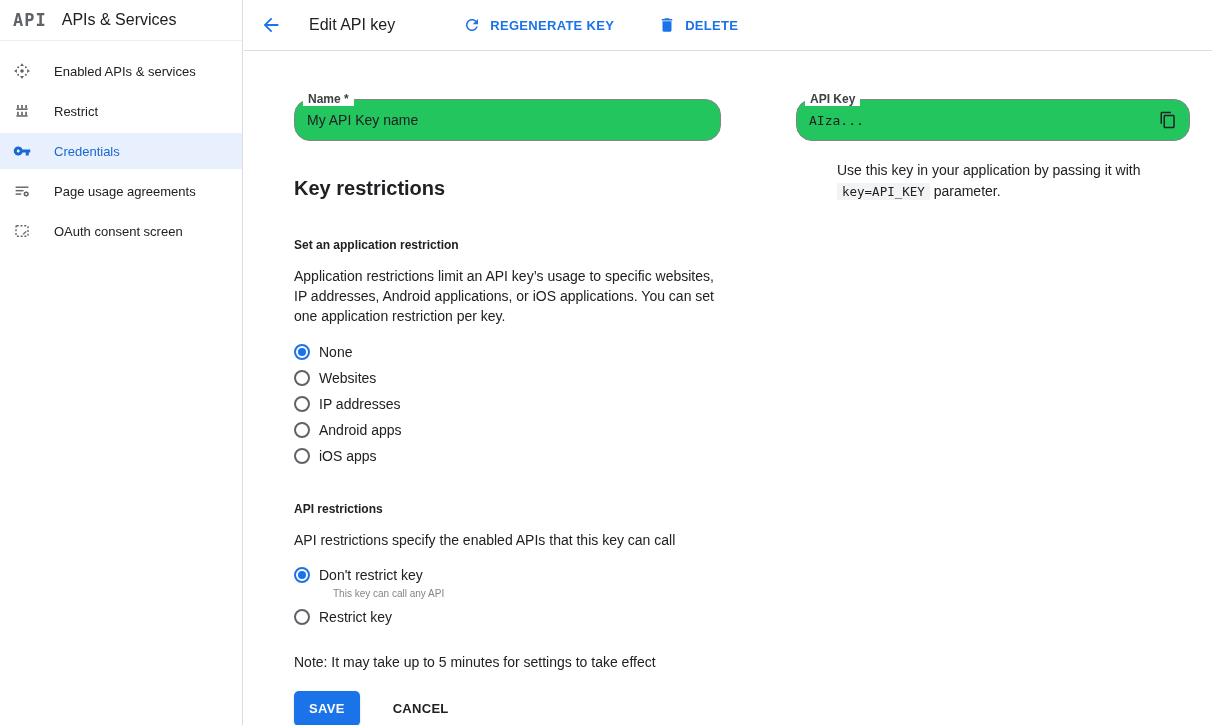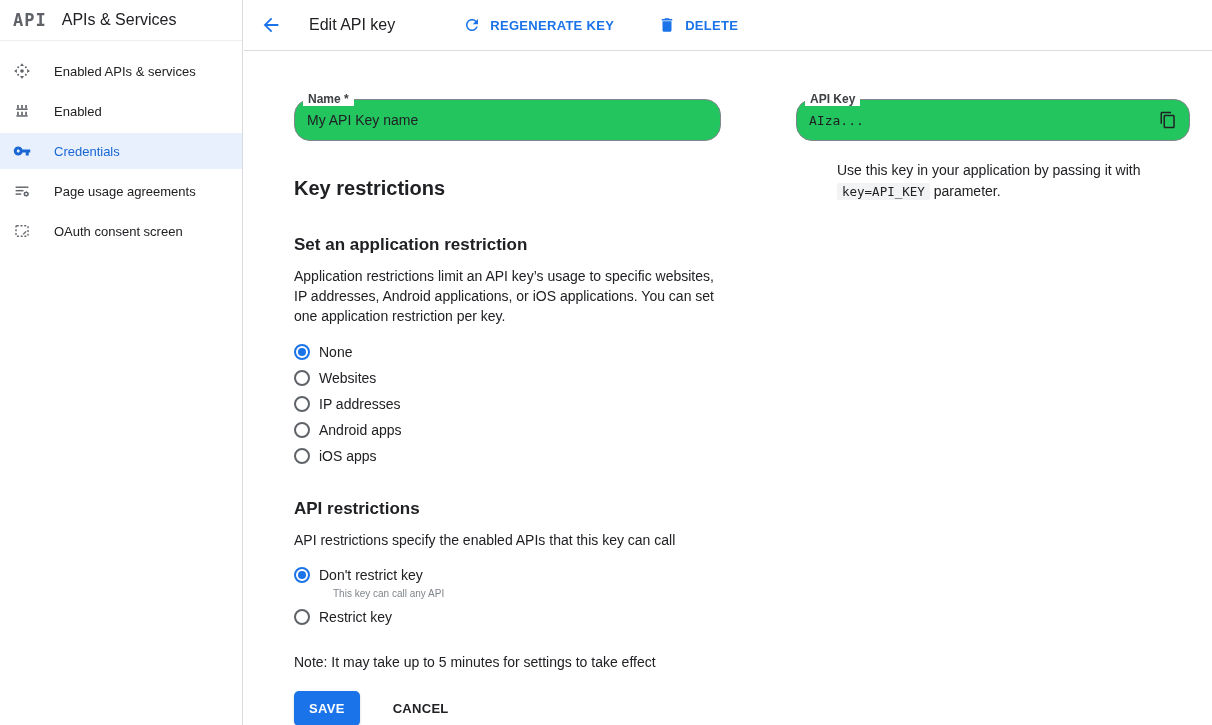--- a/index.html
+++ b/index.html
@@ -38,21 +38,21 @@
   .field-label { position:absolute; top:-8px; left:8px; background:#fff; padding:0 5px; font-size:12px; font-weight:700; color:#3c4043; line-height:14px; }
   .field input { border:none; outline:none; flex:1; height:100%; padding:0 12px; font-size:14px; color:#202124; background:transparent; font-family:"Liberation Sans",sans-serif; border-radius:5px; }
   .field input.mono { font-family:"DejaVu Sans Mono", monospace; font-size:13px; }
   .name-field { margin-top:57px; }
   .copy-btn { border:none; background:none; cursor:pointer; color:#202124; width:18px; height:18px; margin-right:12px; padding:0; flex:0 0 18px; }
 
   .key-hint { margin-top:19px; font-size:14px; line-height:21px; color:#202124;margin-left:41px; }
   .code-chip { font-family:"DejaVu Sans Mono", monospace; font-size:12.5px; background:#f1f3f4; padding:1px 5px; border-radius:2px; white-space:nowrap; }
 
   .h1 { font-size:20px; font-weight:700; line-height:24px; margin-top:35px; color:#202124; }
-  .h2 { font-size:17px; font-weight:700; line-height:20px; color:#202124; }
+  .h2 { font-size:12px; font-weight:700; line-height:20px; color:#202124; }
   .sec-app-restriction { margin-top:35px; }
   .para { font-size:14px; line-height:20px; margin-top:11px; color:#202124; }
   .sec-api-restrictions { margin-top:30px; }
 
   .radio-group { margin-top:13px; }
   .radio-row { display:flex; align-items:center; height:26px; cursor:pointer; }
   .radio { width:16px; height:16px; border-radius:50%; border:2px solid #5f6368; position:relative; flex:0 0 16px; background:#fff; }
   .radio-row.selected .radio { border-color:#1a73e8; }
   .radio-row.selected .radio::after { content:""; position:absolute; left:2px; top:2px; width:8px; height:8px; border-radius:50%; background:#1a73e8; }
   .radio-label { font-size:14px; margin-left:9px; color:#202124; }
@@ -98,21 +98,21 @@
           <rect x="5.5" y="4" width="2.2" height="4.6"></rect>
             <rect x="10.9" y="4" width="2.2" height="4.6"></rect>
             <rect x="16.3" y="4" width="2.2" height="4.6"></rect>
           <rect x="4.5" y="8.6" width="15" height="2"></rect>
           <rect x="5.5" y="13" width="2.2" height="4.6"></rect>
             <rect x="10.9" y="13" width="2.2" height="4.6"></rect>
             <rect x="16.3" y="13" width="2.2" height="4.6"></rect>
           <rect x="4.5" y="17.6" width="15" height="2"></rect>
         </svg>
       </span>
-      <span class="nav-label">Enabled</span>
+      <span class="nav-label">Restrict</span>
     </div>
 
     <div class="nav-item active">
       <span class="nav-icon">
         <svg viewBox="0 0 24 24" width="18" height="18" fill="currentColor">
           <path d="M12.65 10C11.83 7.67 9.61 6 7 6c-3.31 0-6 2.69-6 6s2.69 6 6 6c2.61 0 4.83-1.67 5.65-4H17v4h4v-4h2v-4H12.65zM7 14c-1.1 0-2-.9-2-2s.9-2 2-2 2 .9 2 2-.9 2-2 2z"></path>
         </svg>
       </span>
       <span class="nav-label">Credentials</span>
     </div>

